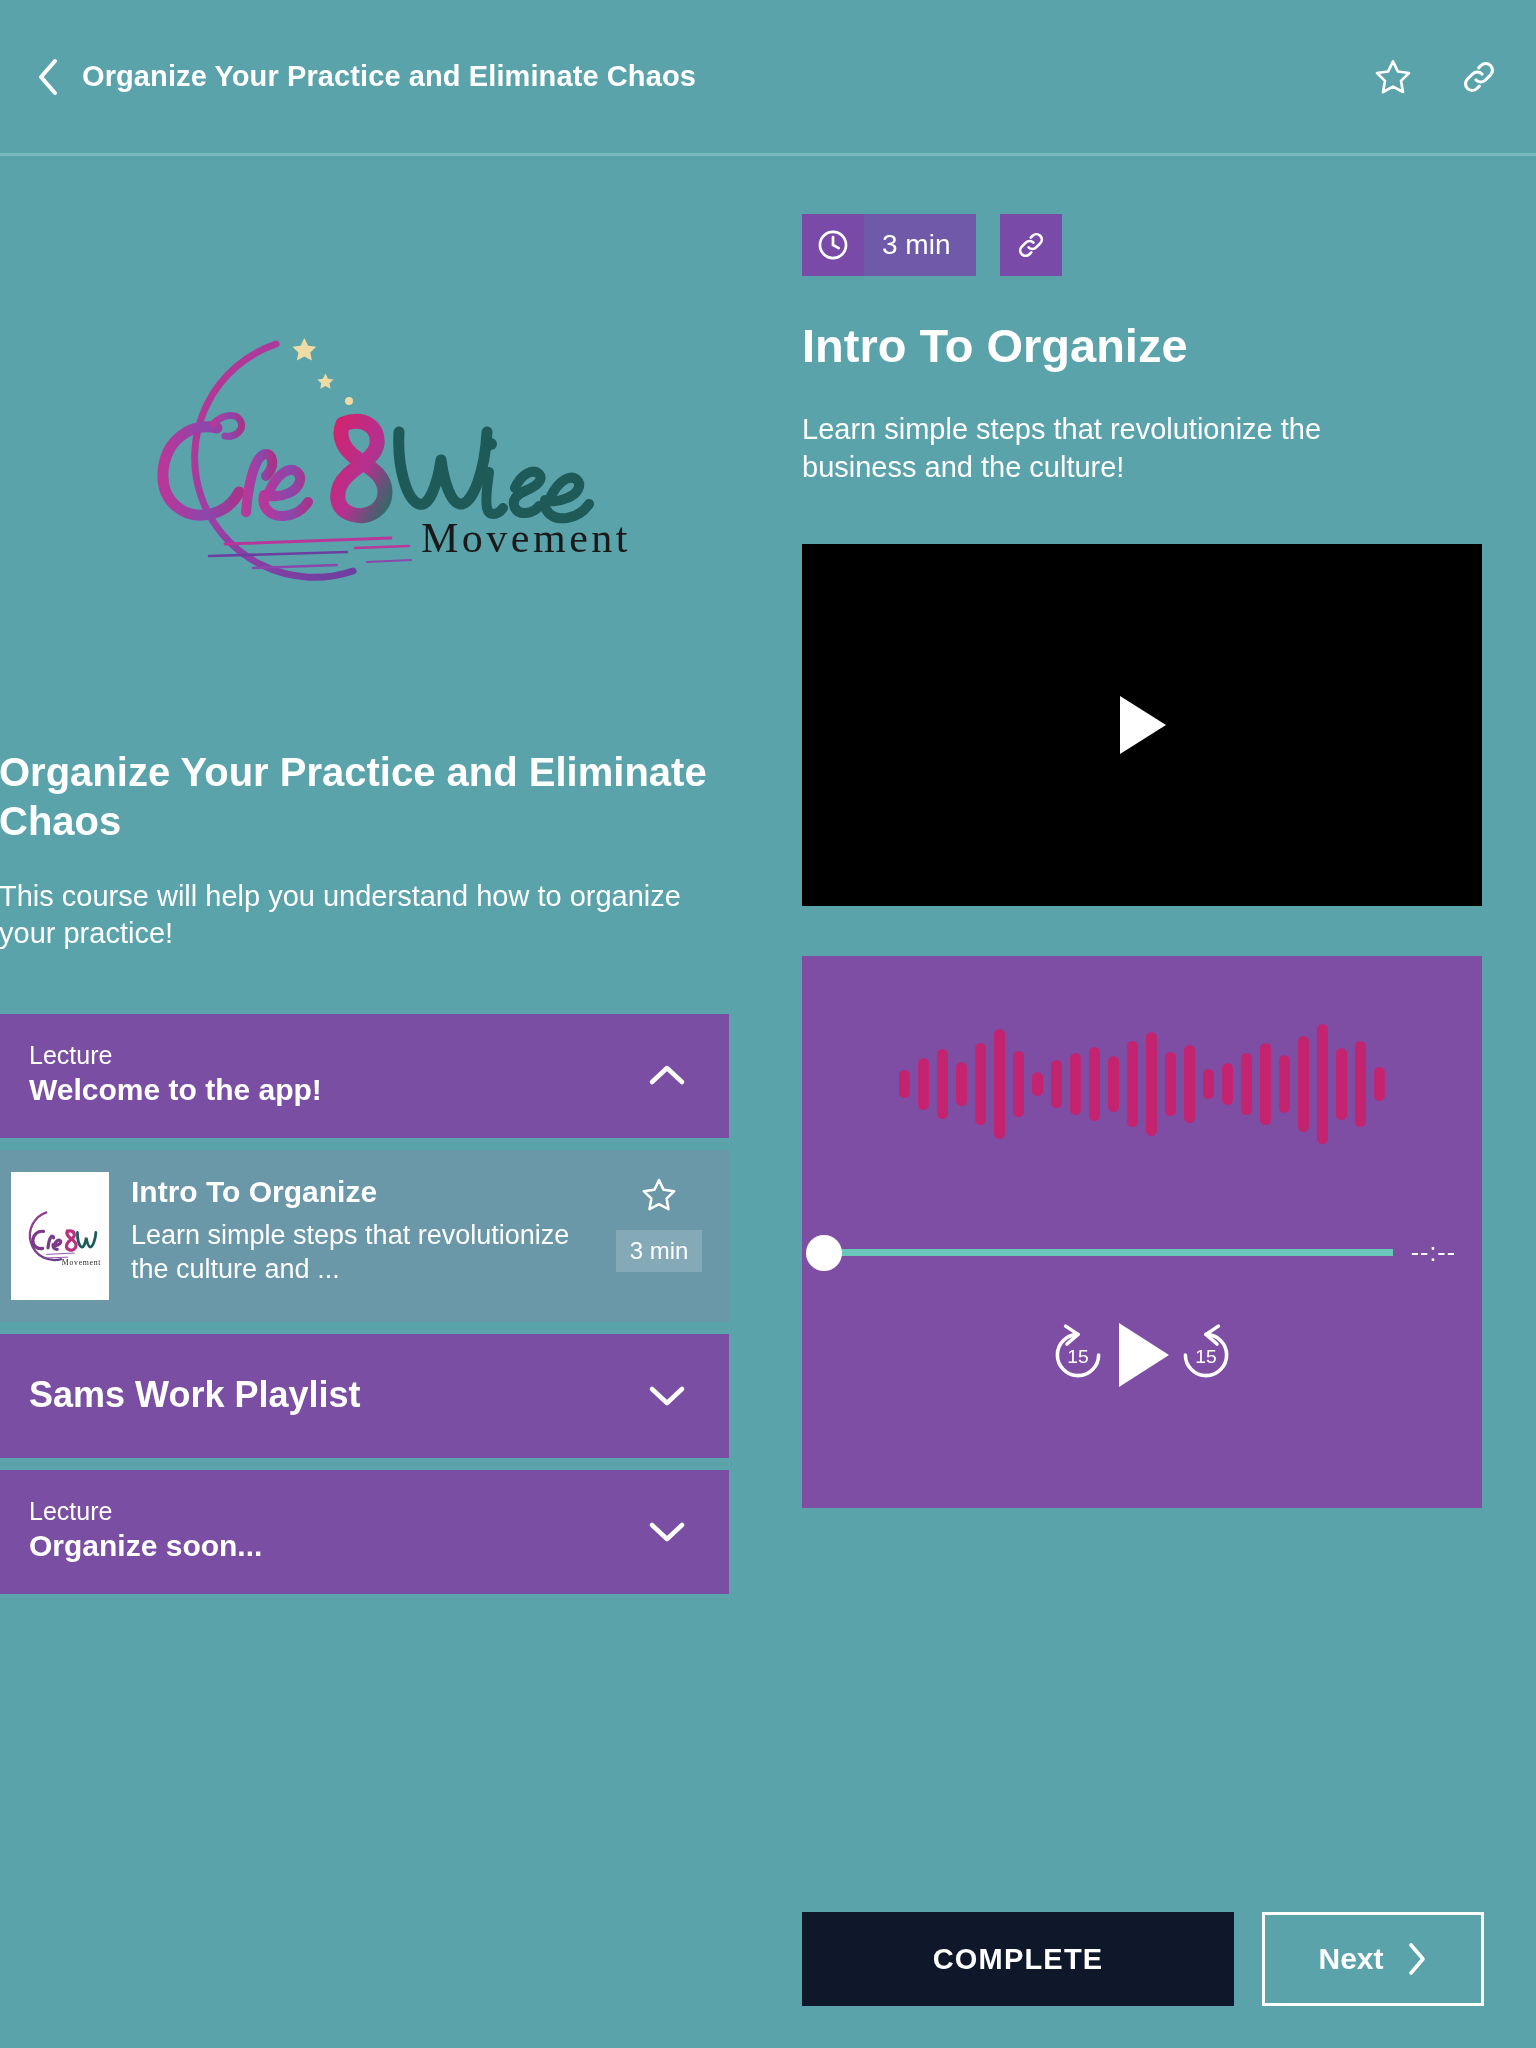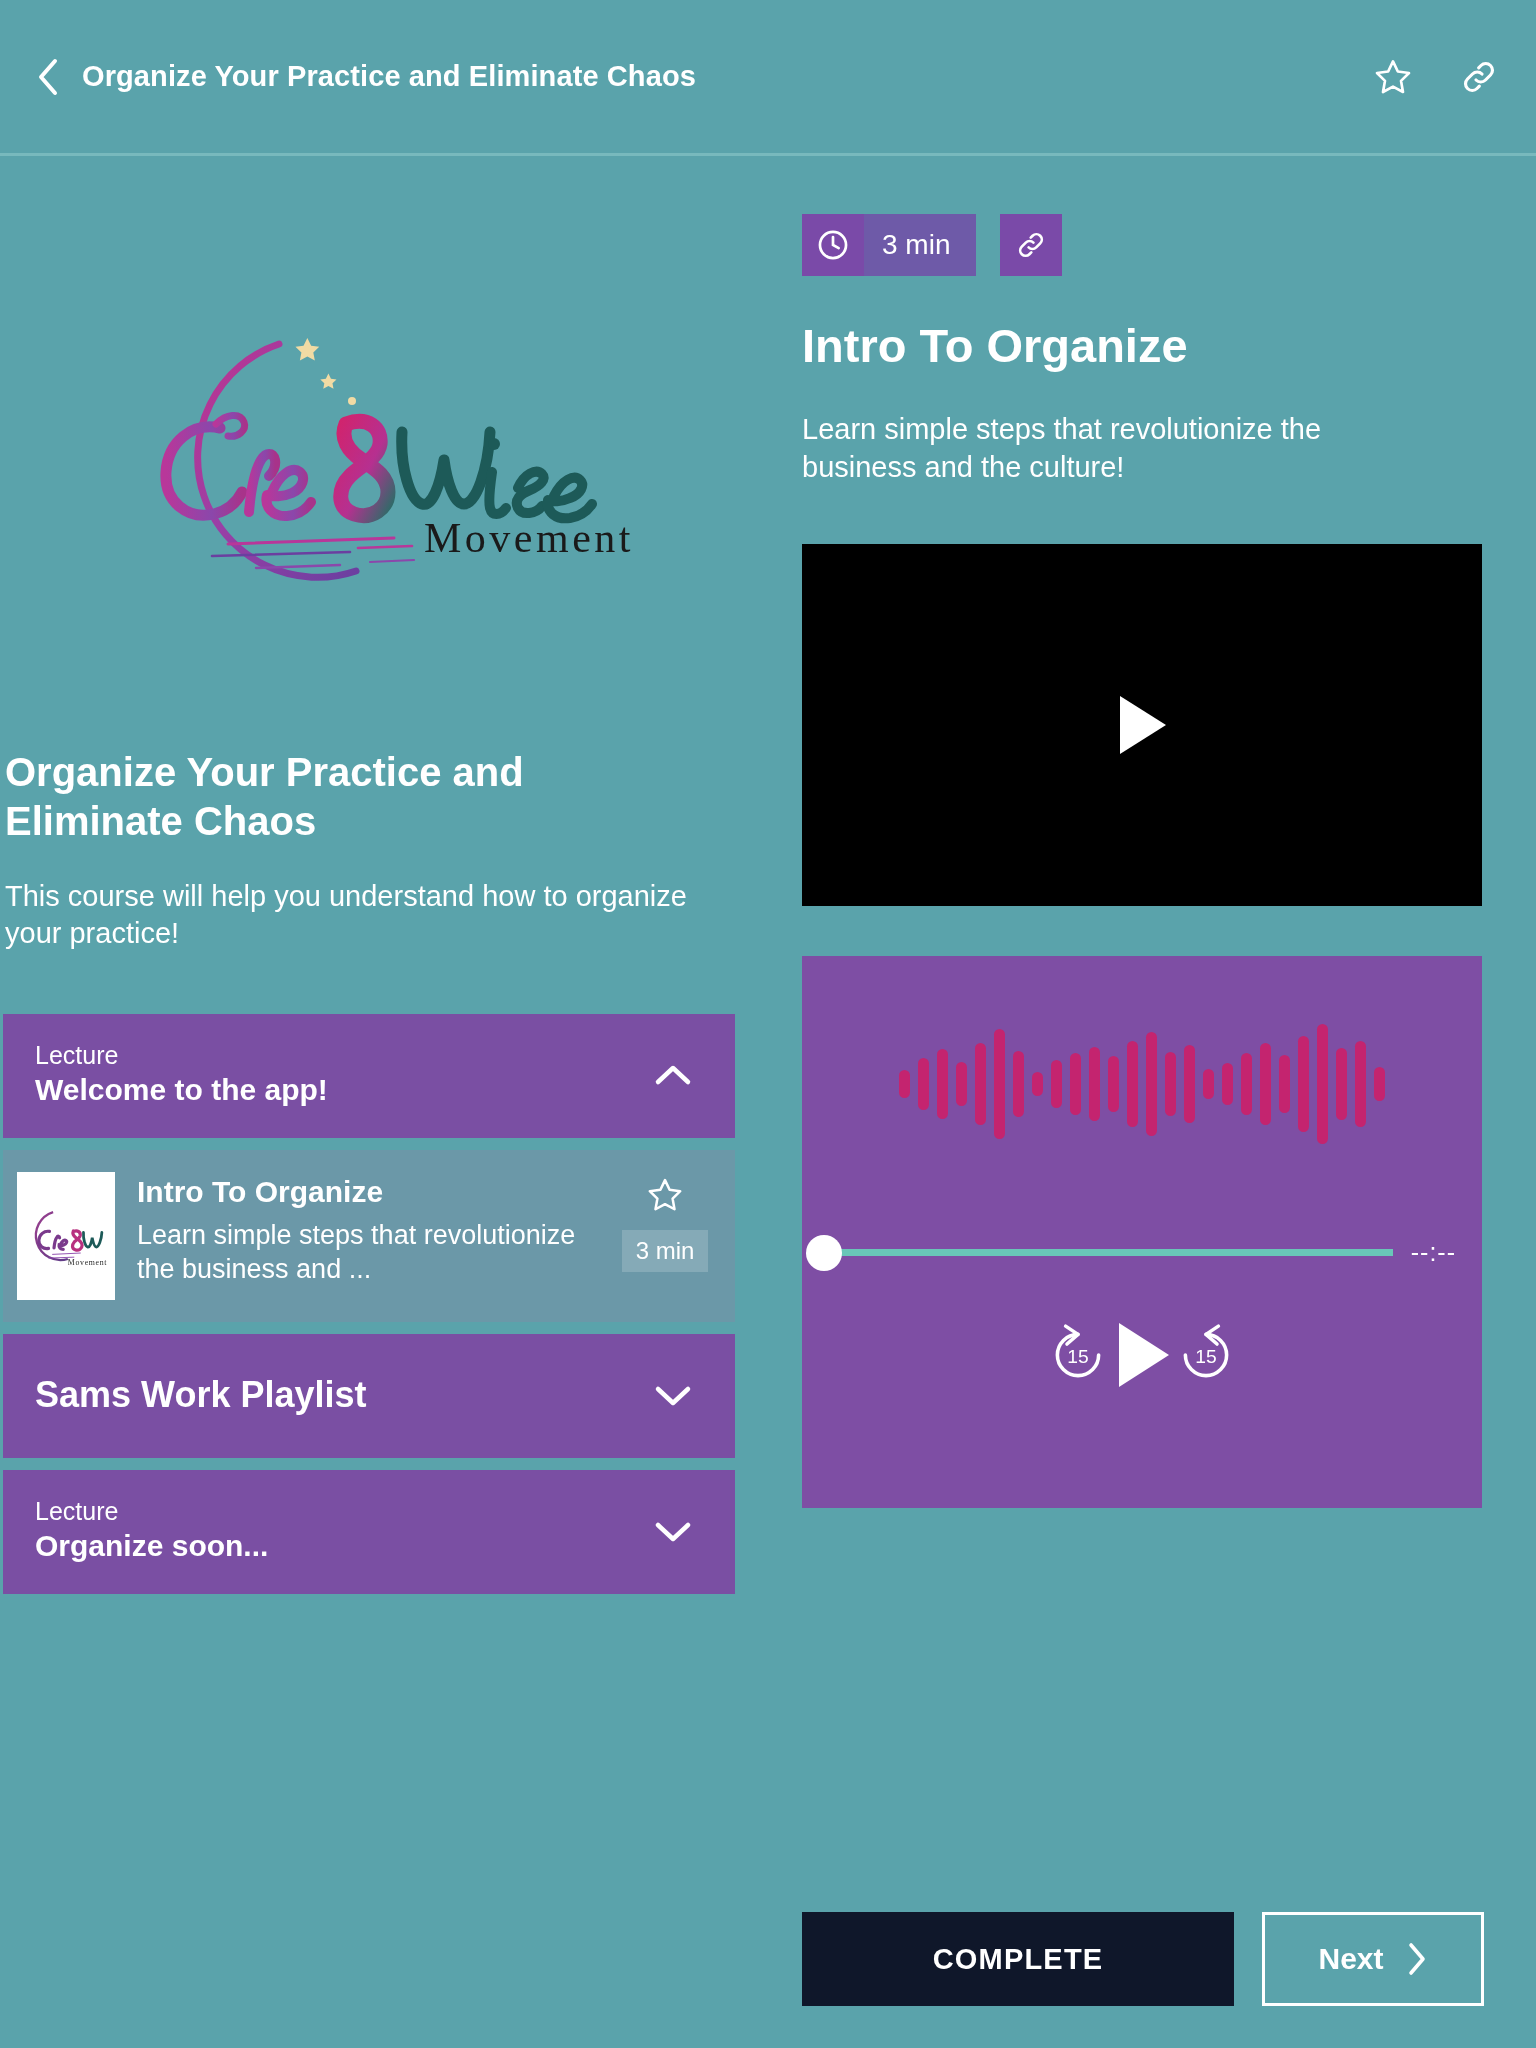--- a/index.html
+++ b/index.html
@@ -70,21 +70,21 @@
     display: flex;
     height: 1892px;
     align-items: stretch;
   }
 
   
   .left-col {
     width: 740px;
     flex: none;
     position: relative;
-    padding-left: 7px;
+    padding-left: 1px;
     display: flex;
     flex-direction: column;
   }
 
   .logo-area {
     height: 620px;
     display: flex;
     align-items: center;
     justify-content: center;
     position: relative;
@@ -459,21 +459,21 @@
             </g>
             <g stroke="#8b47ab" stroke-width="2" fill="none">
               <path d="M70 140 L132 137"></path>
               <path d="M62 148 L118 146"></path>
             </g>
             <text x="104" y="163" font-family="Liberation Serif, serif" font-size="17" letter-spacing="1.5" fill="#2a2a2a">Movement</text>
           </svg>
         </div>
         <div class="lesson-body">
           <div class="lesson-title">Intro To Organize</div>
-          <div class="lesson-desc">Learn simple steps that revolutionize the business and ...</div>
+          <div class="lesson-desc">Learn simple steps that revolutionize the culture and ...</div>
         </div>
         <div class="lesson-right">
           <span class="lesson-star">
             <svg width="40" height="38" viewBox="0 0 24 24">
               <path d="M12 2.6 L14.9 8.7 L21.6 9.6 L16.8 14.3 L18 21 L12 17.8 L6 21 L7.2 14.3 L2.4 9.6 L9.1 8.7 Z" fill="none" stroke="#ffffff" stroke-width="1.6" stroke-linejoin="round"></path>
             </svg>
           </span>
           <span class="lesson-duration">3 min</span>
         </div>
       </div>

